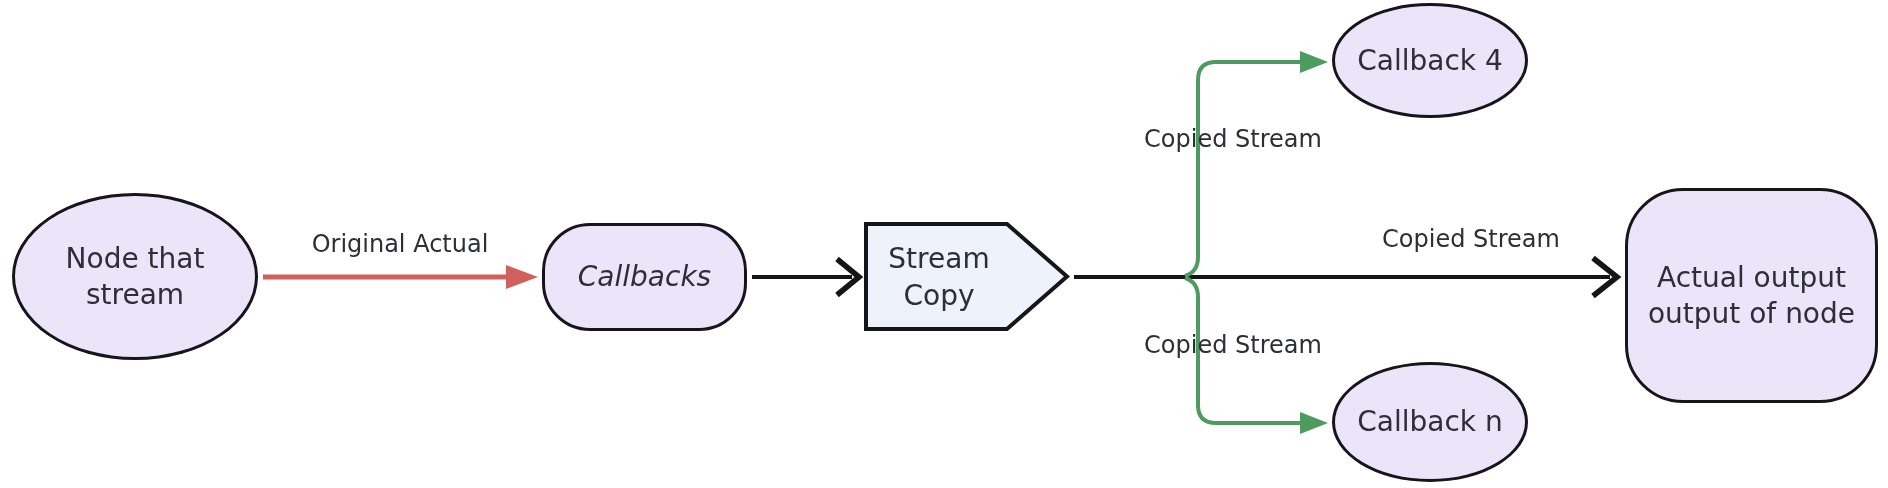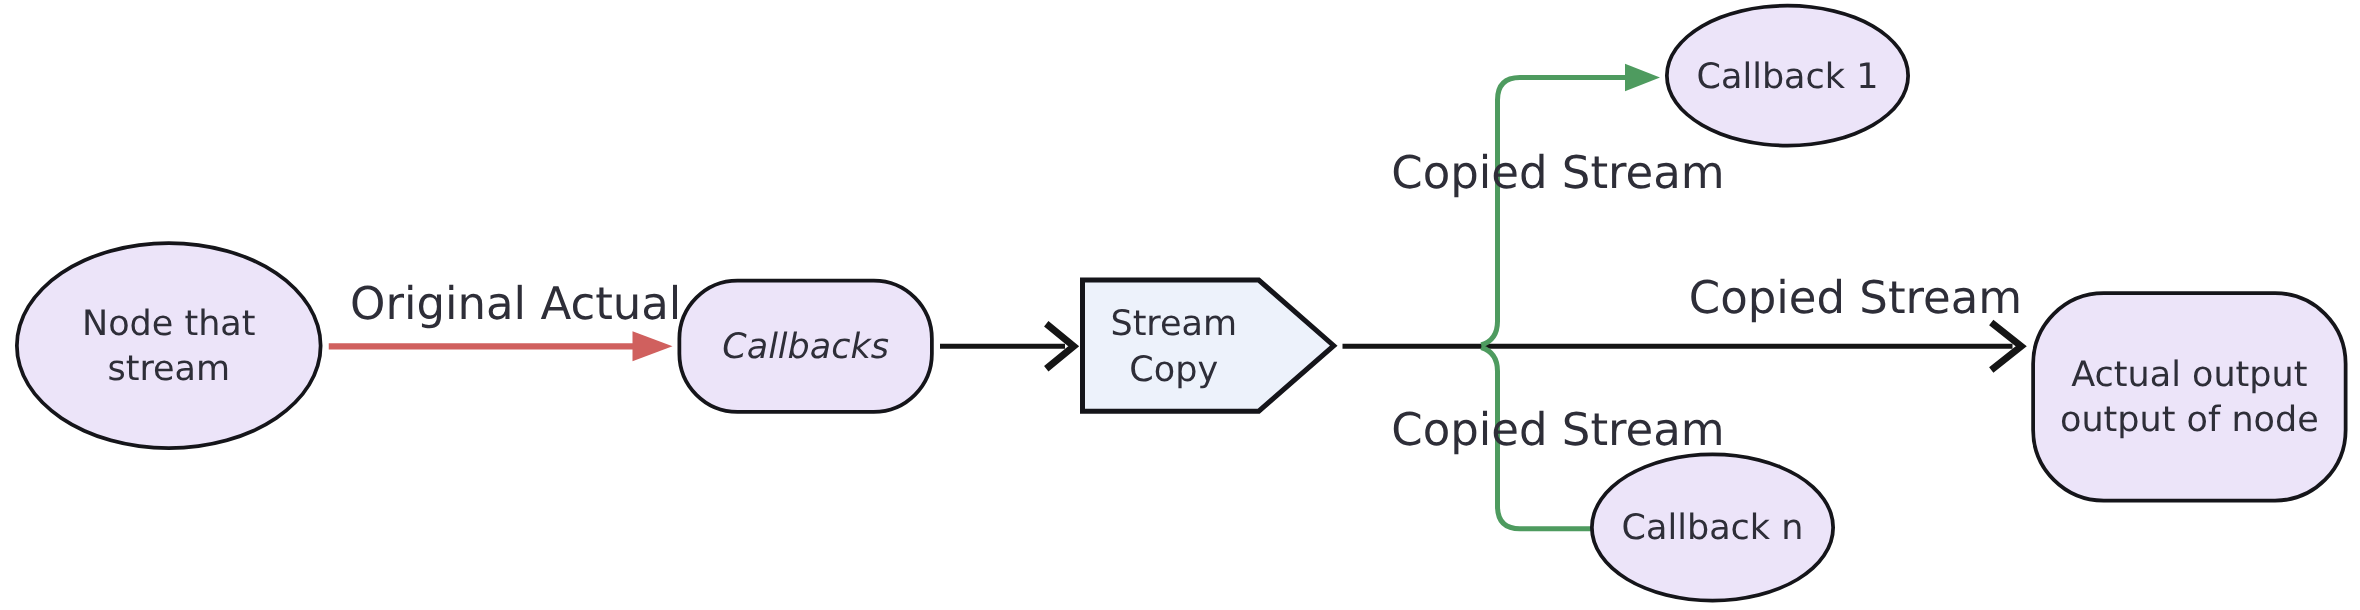--- a/index.html
+++ b/index.html
@@ -43,21 +43,21 @@
     align-items: center;
     justify-content: center;
     text-align: center;
     font-size: 28px;
     line-height: 37px;
   }
   .edge-label {
     position: absolute;
     width: 240px;
     text-align: center;
-    font-size: 36px;
+    font-size: 24px;
     line-height: 32px;
     white-space: nowrap;
     background: transparent;
   }
   .lbl-original { left: 280px; top: 228px; }
   .lbl-copied-top { left: 1113px; top: 123px; }
   .lbl-copied-right { left: 1351px; top: 223px; }
   .lbl-copied-bottom { left: 1113px; top: 329px; }
 </style>
 </head>
@@ -93,28 +93,28 @@
   <div class="node stadium" style="left:542px; top:223px; width:205px; height:108px;">
     <div class="node-line">Callbacks</div>
   </div>
 
   <div class="penta-text">
     <div class="node-line">Stream</div>
     <div class="node-line">Copy</div>
   </div>
 
   <div class="node ellipse" style="left:1332px; top:3px; width:196px; height:115px;">
-    <div class="node-line">Callback 1</div>
+    <div class="node-line">Callback 4</div>
   </div>
 
-  <div class="node ellipse" style="left:1272px; top:362px; width:196px; height:120px;justify-content:center;">
+  <div class="node ellipse" style="left:1332px; top:362px; width:196px; height:120px;justify-content:center;">
     <div class="node-line">Callback n</div>
   </div>
 
-  <div class="node biground" style="left:1625px; top:188px; width:253px; height:169px;margin-top:45px;">
+  <div class="node biground" style="left:1625px; top:188px; width:253px; height:215px;">
     <div class="node-line">Actual output</div>
     <div class="node-line">output of node</div>
   </div>
 
   <div class="edge-label lbl-original">Original Actual</div>
   <div class="edge-label lbl-copied-top">Copied Stream</div>
   <div class="edge-label lbl-copied-right">Copied Stream</div>
   <div class="edge-label lbl-copied-bottom">Copied Stream</div>
 
 </div>

